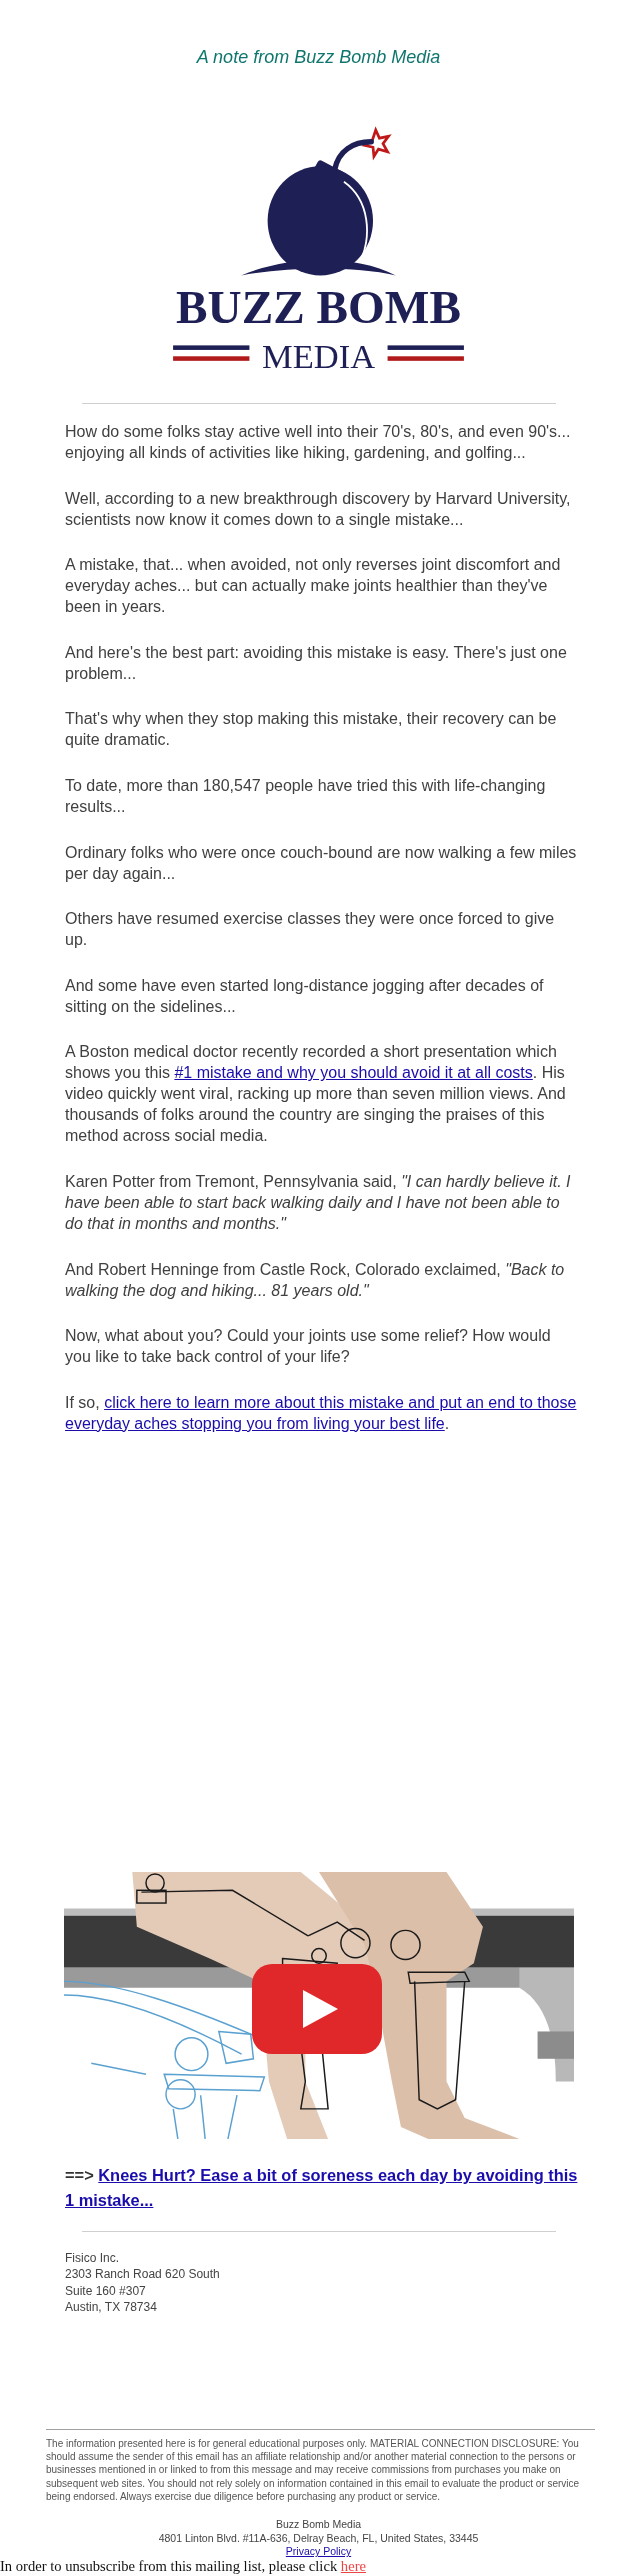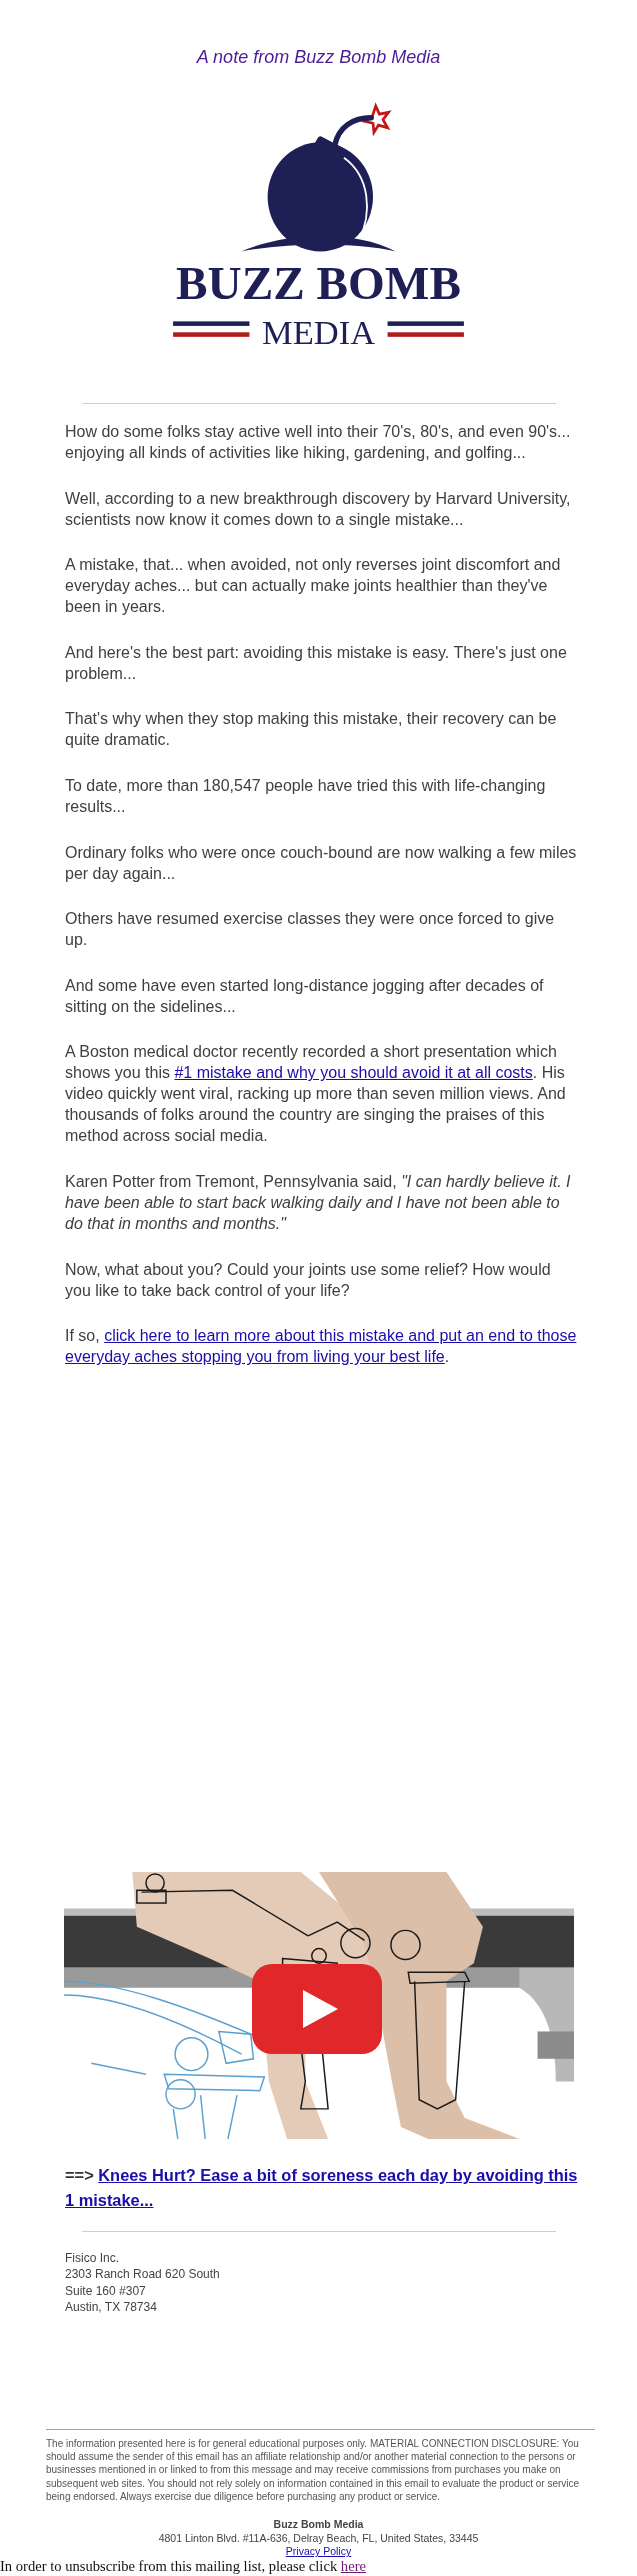--- a/index.html
+++ b/index.html
@@ -1,40 +1,40 @@
 <!DOCTYPE html>
 <html style="font-size:14.6px"><head>
 <meta charset="utf-8">
 <style>
   html, body { margin:0; padding:0; background:#ffffff; }
   body { width:637px; height:2576px; position:relative; overflow:hidden; font-family:"Liberation Sans", sans-serif; color:#404040; }
-  .preheader { position:absolute; left:0; top:47px; width:637px; text-align:center; font-style:italic; font-size:18px; color:#4c1d95; line-height:20px; }
-  .logo { position:absolute; left:164px; top:94px; width:309px; height:273px; }
+  .preheader { position:absolute; left:0; top:47px; width:637px; text-align:center; font-style:italic; font-size:18px; color:#0f766e; line-height:20px; }
+  .logo { position:absolute; left:164px; top:118px; width:309px; height:273px; }
   .sep { position:absolute; height:0; border-top:0.9px solid #cfcfcf; }
   .sep-top { left:82px; top:403px; width:474px; }
   .body { position:absolute; left:65px; top:421px; width:514px; font-size:16px; line-height:21px; color:#404040; }
   .body p { margin:0 0 24.6px 0; }
   .body a, .link { color:#1a0dab; text-decoration:underline;margin-top:43px; }
   .body em { font-style:italic; }
   .video { position:absolute; left:64px; top:1872px; width:510px; height:267px; overflow:hidden; background:#fff; display:block; }
   .video svg { display:block; }
   .play { position:absolute; left:188px; top:92px; width:130px; height:90px; border-radius:20px; background:#e0282a; }
   .play-tri { position:absolute; left:51px; top:25.5px; width:0; height:0; border-top:19px solid transparent; border-bottom:19px solid transparent; border-left:35px solid #ffffff; }
   .cta { position:absolute; left:65px; top:2163px; width:514px; font-size:16.4px; line-height:24.6px; font-weight:bold; color:#333; }
   .cta a { color:#1a0dab; text-decoration:underline; }
   .sep-mid { left:82px; top:2231px; width:474px; }
   .address { position:absolute; left:65px; top:2250px; font-size:12px; line-height:16.4px; color:#444; }
   .address div { white-space:nowrap; }
   .sep-foot { left:46px; top:2429px; width:549px; border-top:0.9px solid #a0a0a0; }
   .disclaimer { position:absolute; left:46px; top:2437px; width:555px; font-size:10px; line-height:13.2px; color:#555; }
   .foot-center { position:absolute; left:0; top:2518px; width:637px; text-align:center; font-size:10.5px; line-height:13.7px; color:#444; }
-  .foot-center .org { font-weight:bold; }
+  .foot-center .org { font-weight:normal; }
   .foot-center a { color:#1a0dab; text-decoration:underline; }
   .unsub { position:absolute; left:0; top:2558px; font-family:"Liberation Serif", serif; font-size:14.6px; line-height:17.3px; color:#111; white-space:nowrap; }
-  .unsub a { color:#701a75; text-decoration:underline; }
+  .unsub a { color:#ef4444; text-decoration:underline; }
 </style>
 </head>
 <body>
 
 <div class="preheader">A note from Buzz Bomb Media</div>
 
 <div class="logo">
   <svg width="309" height="273" viewBox="0 0 340 300">
 
     <polygon points="233,13 237,22 247,20 241,28 246,37 236,34 231,42 230,32 221,30 229,25" fill="none" stroke="#c01818" stroke-width="3"></polygon>
@@ -66,20 +66,21 @@
   <p>Well, according to a new breakthrough discovery by Harvard University, scientists now know it comes down to a single mistake...</p>
   <p>A mistake, that... when avoided, not only reverses joint discomfort and everyday aches... but can actually make joints healthier than they've been in years.</p>
   <p>And here's the best part: avoiding this mistake is easy. There's just one problem...</p>
   <p>That's why when they stop making this mistake, their recovery can be quite dramatic.</p>
   <p>To date, more than 180,547 people have tried this with life-changing results...</p>
   <p>Ordinary folks who were once couch-bound are now walking a few miles per day again...</p>
   <p>Others have resumed exercise classes they were once forced to give up.</p>
   <p>And some have even started long-distance jogging after decades of sitting on the sidelines...</p>
   <p><span>A Boston medical doctor recently recorded a short presentation which shows you this </span><a href="#">#1 mistake and why you should avoid it at all costs</a><span>. His video quickly went viral, racking up more than seven million views. And thousands of folks around the country are singing the praises of this method across social media.</span></p>
   <p><span>Karen Potter from Tremont, Pennsylvania said, </span><em>"I can hardly believe it. I have been able to start back walking daily and I have not been able to do that in months and months."</em></p>
+  <p><span>And Robert Henninge from Castle Rock, Colorado exclaimed, </span><em>"Back to walking the dog and hiking... 81 years old."</em></p>
   <p>Now, what about you? Could your joints use some relief? How would you like to take back control of your life?</p>
   <p><span>If so, </span><a href="#">click here to learn more about this mistake and put an end to those everyday aches stopping you from living your best life</a><span>.</span></p>
 </div>
 
 <a href="#" class="video" title="Knee anatomy sketch over seated legs">
   <svg width="510" height="267" viewBox="0 0 560 293">
     <rect width="560" height="293" fill="#ffffff"></rect>
 
     <rect x="0" y="45" width="560" height="60" fill="#3a3a3a"></rect>
     <rect x="0" y="40" width="560" height="8" fill="#bdbdbd"></rect>

